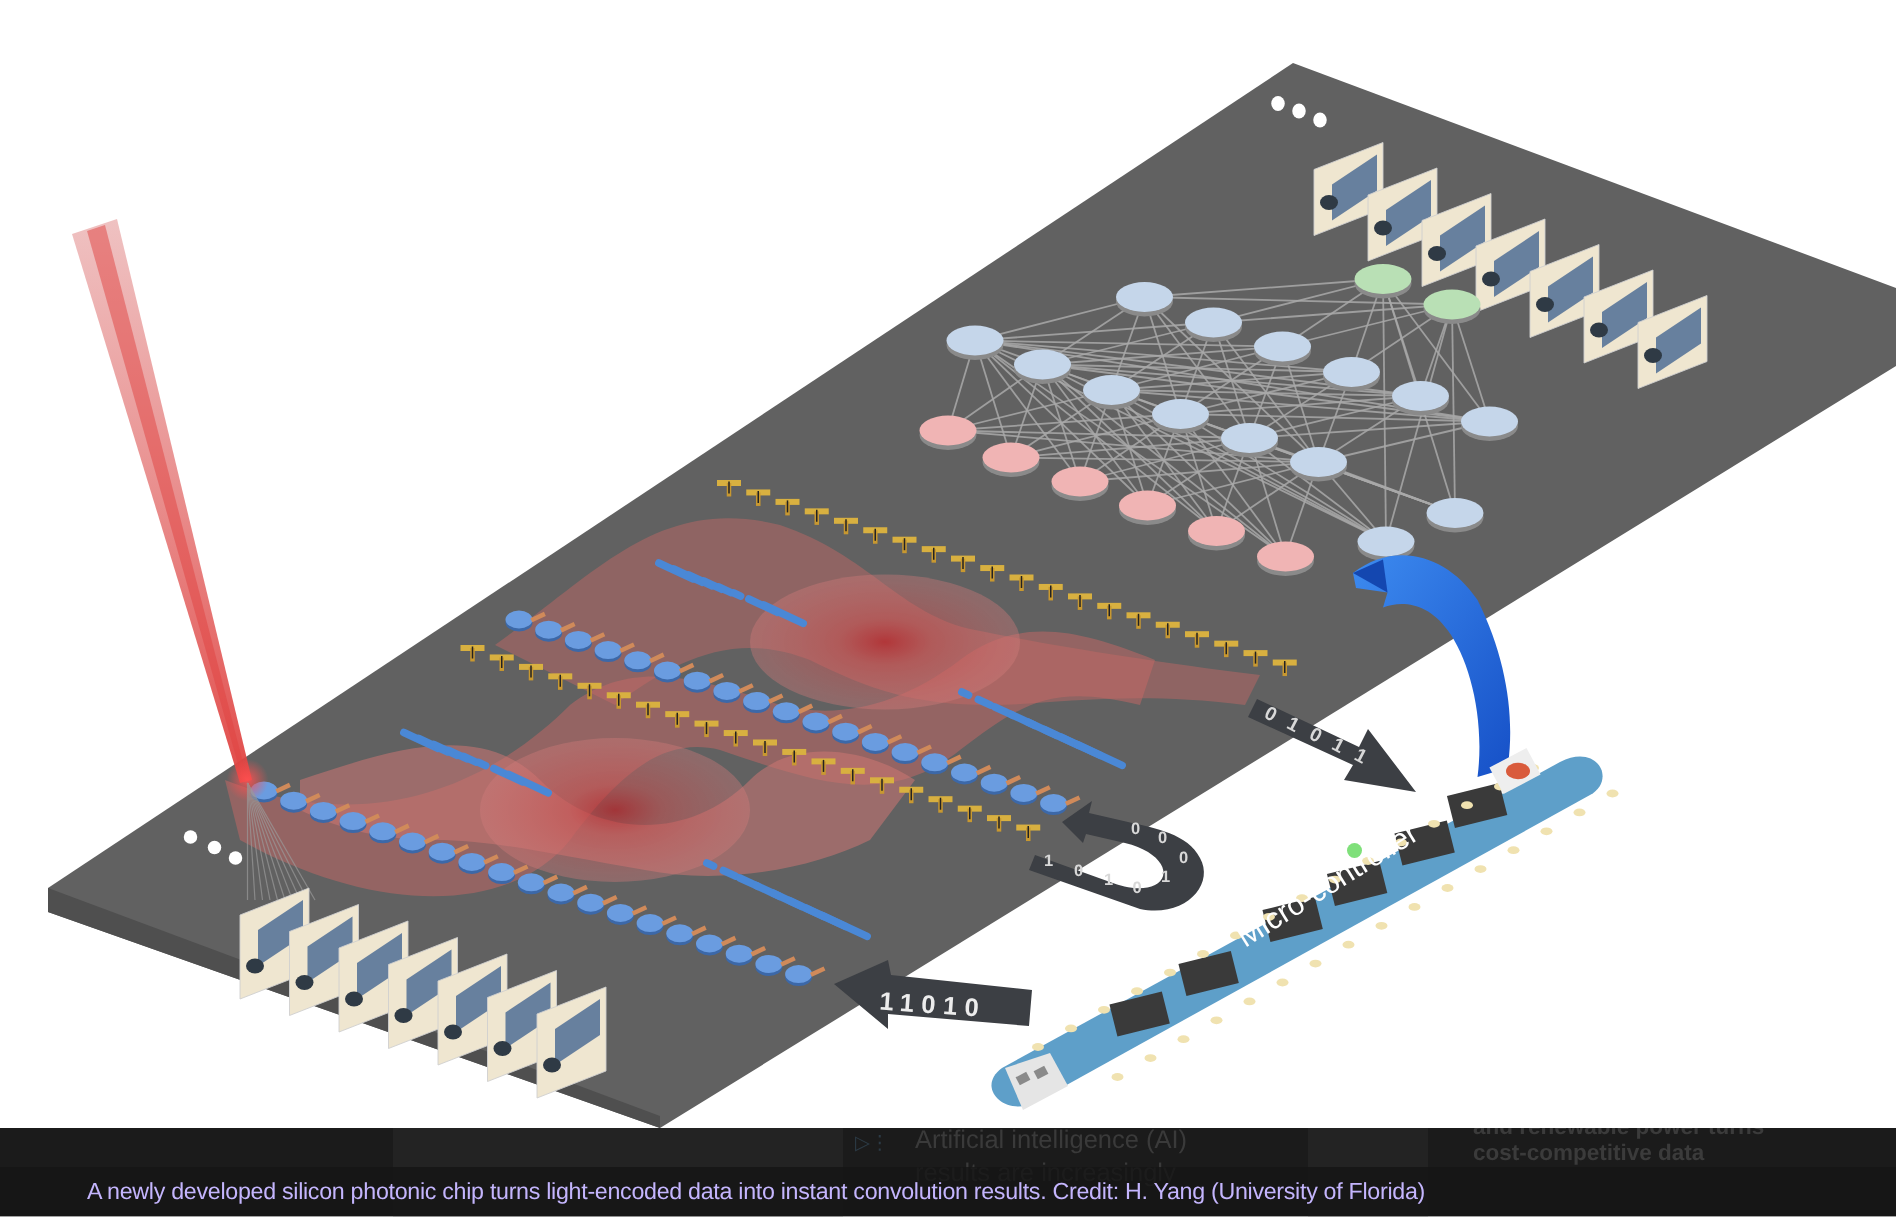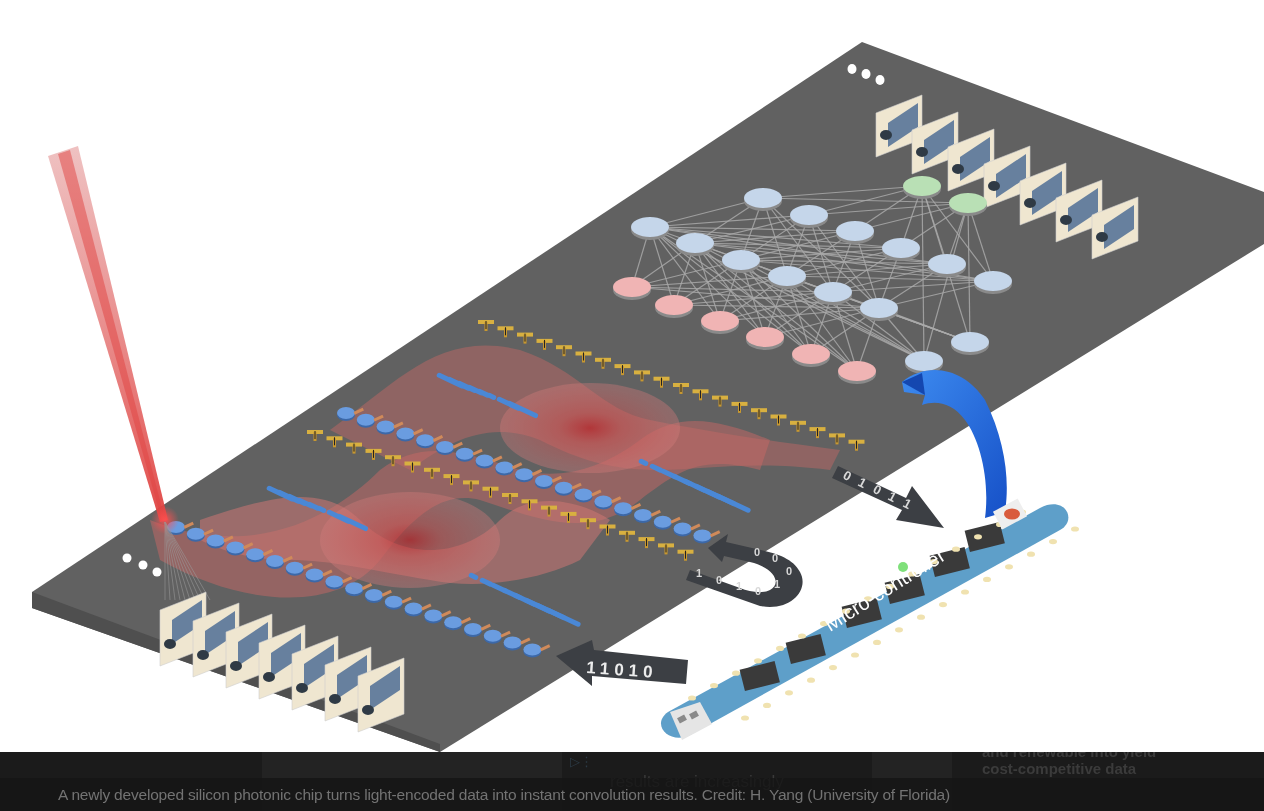--- a/index.html
+++ b/index.html
@@ -4,21 +4,21 @@
 <style>
   html, body { margin:0; padding:0; background:#ffffff; }
   body { width:1264px; height:811px; position:relative; overflow:hidden; font-family:"Liberation Sans", sans-serif; }
   #stage { position:absolute; left:0; top:0; width:1264px; height:811px; }
   #caption-bar { position:absolute; left:0; top:752px; width:1264px; height:59px; background:#1b1b1b; }
   #bg-page { position:absolute; left:0; top:0; width:1264px; height:59px; overflow:hidden; }
   .bg-thumb { position:absolute; top:0; height:59px; background:#232323; }
   .bg-text { position:absolute; color:#3a3a3a; font-size:17px; line-height:24px; white-space:nowrap; }
   .bg-text-bold { position:absolute; color:#3b3b3b; font-size:15px; font-weight:bold; line-height:20px; white-space:nowrap; }
   #caption-shade { position:absolute; left:0; top:26px; width:1264px; height:33px; background:rgba(20,20,20,0.78); }
-  #caption-text { position:absolute; left:0; top:34px; width:1008px; text-align:center; color:#737373; font-size:15.5px; letter-spacing:-0.2px; white-space:nowrap; }
+  #caption-text { position:absolute; left:0; top:34px; width:1008px; text-align:center; color:#c4b5fd; font-size:15.5px; letter-spacing:-0.2px; white-space:nowrap; }
   svg text { font-family:"Liberation Sans", sans-serif; }
 </style>
 </head>
 <body>
 
 <svg id="stage" viewBox="0 0 1264 811" xmlns="http://www.w3.org/2000/svg">
   <defs>
     <linearGradient id="beamGrad" x1="0" y1="0" x2="0" y2="1">
       <stop offset="0" stop-color="#e8a7a7" stop-opacity="0.7"></stop>
       <stop offset="1" stop-color="#e0413f" stop-opacity="0.95"></stop>
@@ -824,19 +824,20 @@
     <polygon points="556,656 592,640 594,650 688,660 686,684 592,676 592,686" fill="#3c3f44"></polygon>
     <text x="0" y="0" fill="#ececec" font-size="17" font-weight="bold" letter-spacing="5" transform="translate(586,673) rotate(4)">11010</text>
   </g>
 </svg>
 
 <div id="caption-bar">
   <div id="bg-page">
     <div class="bg-thumb" style="left:262px;width:300px;"></div>
     <div class="bg-thumb" style="left:872px;width:80px;"></div>
     <span style="position:absolute;left:570px;top:2px;color:#2c3b46;font-size:13px;">▷⋮</span>
+    <div class="bg-text" style="left:610px;top:-4px;">Artificial intelligence (AI)</div>
     <div class="bg-text" style="left:610px;top:18px;">results are increasingly</div>
-    <div class="bg-text-bold" style="left:982px;top:-10px;">and renewable into yield</div>
+    <div class="bg-text-bold" style="left:982px;top:-10px;">and renewable power turns</div>
     <div class="bg-text-bold" style="left:982px;top:7px;">cost-competitive data</div>
   </div>
   <div id="caption-shade"></div>
   <div id="caption-text">A newly developed silicon photonic chip turns light-encoded data into instant convolution results. Credit: H. Yang (University of Florida)</div>
 </div>
 
 </body></html>

